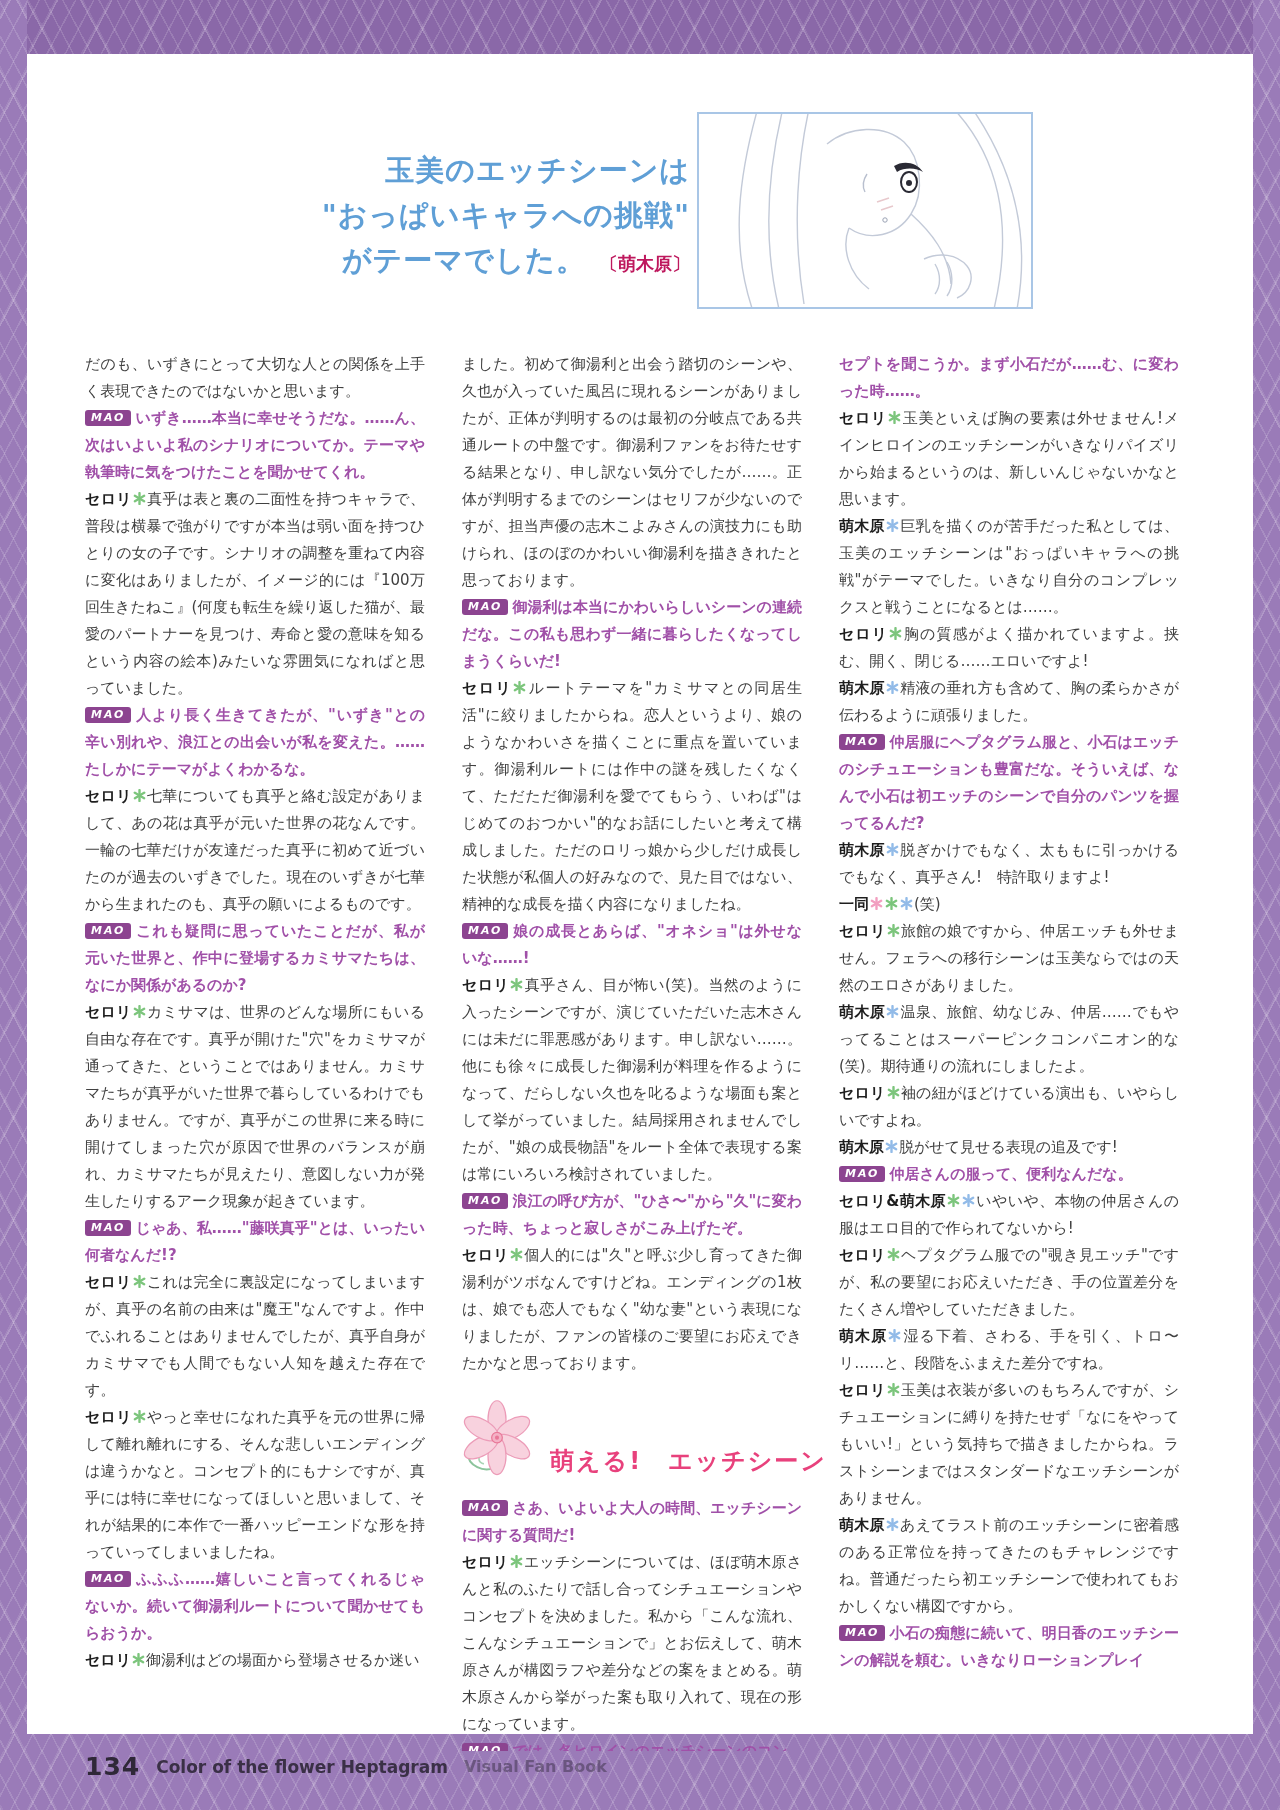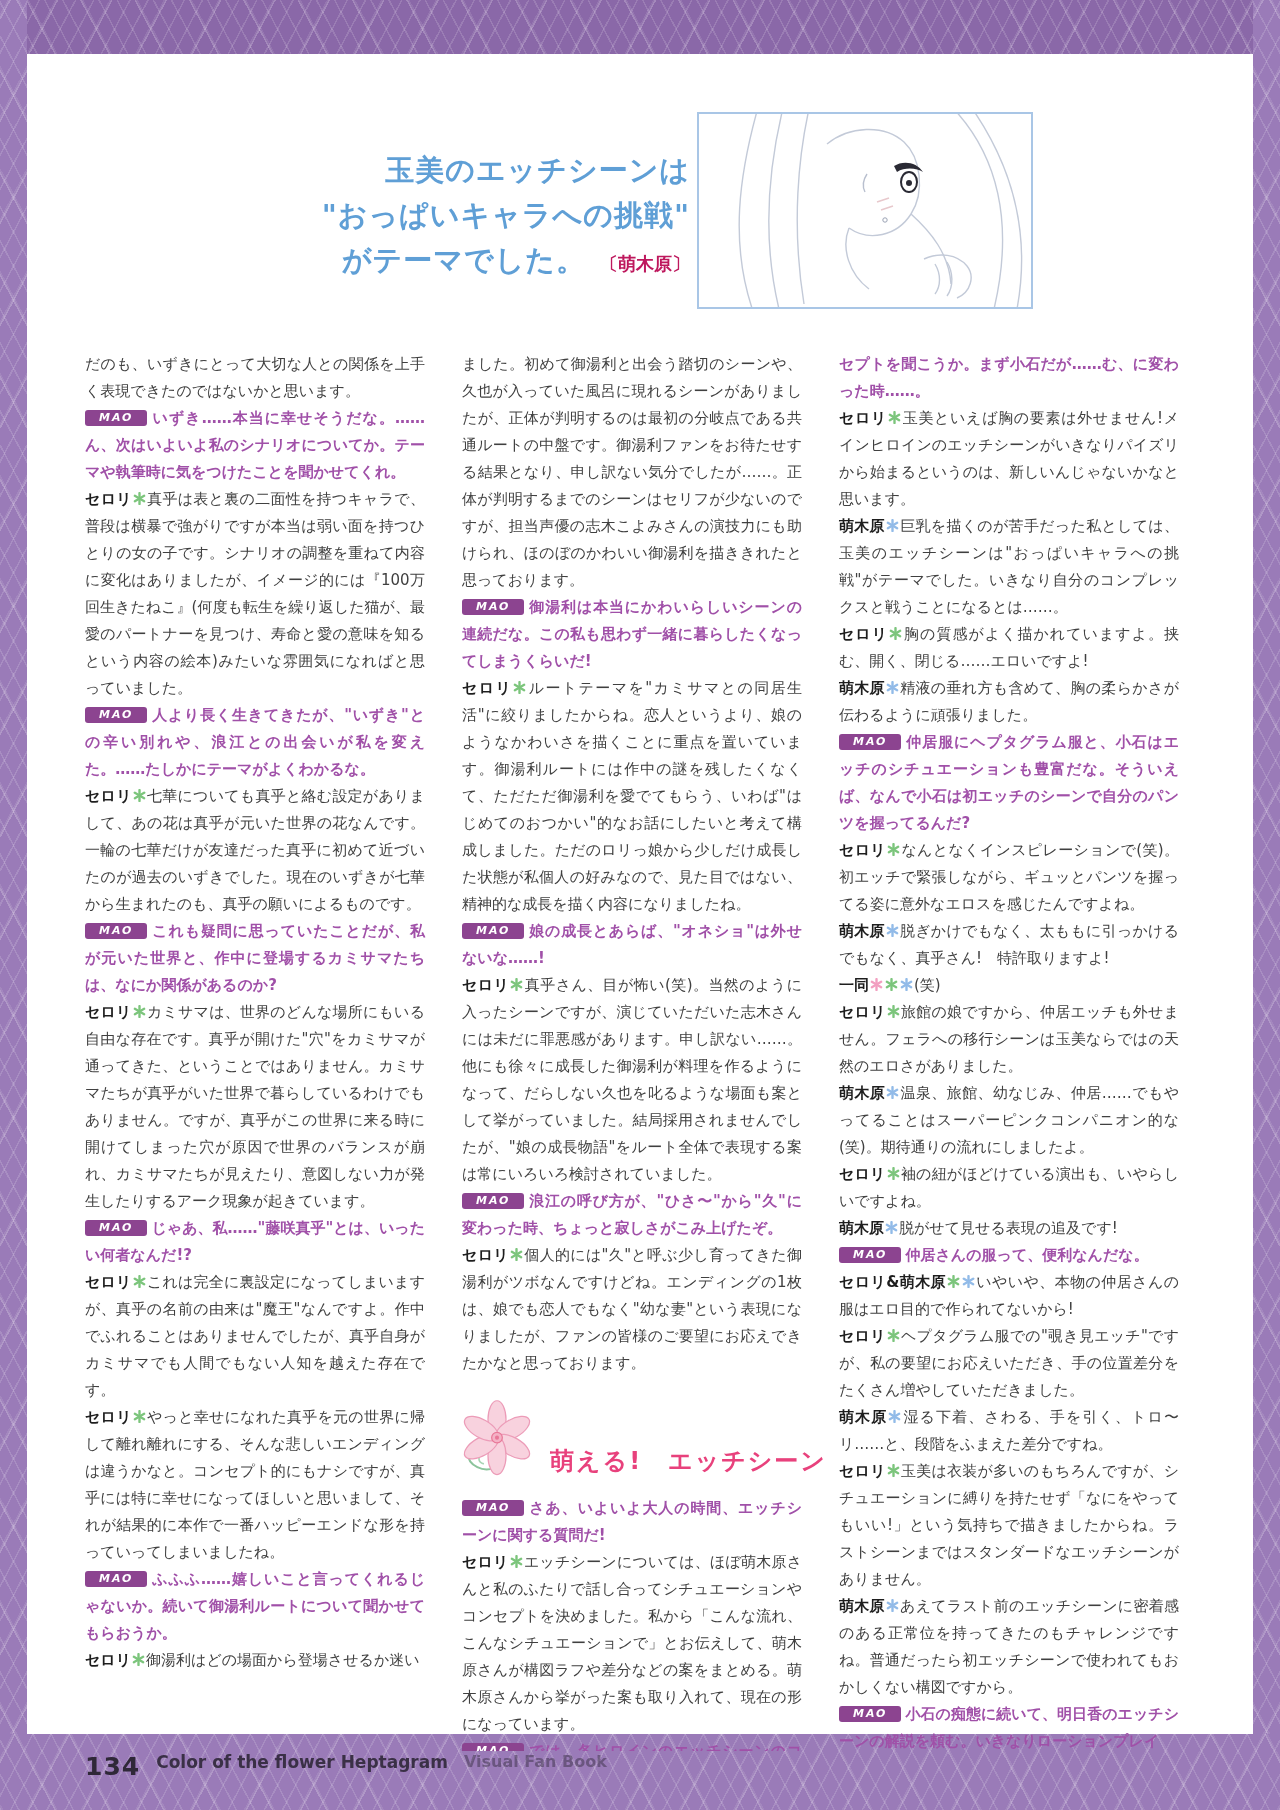--- a/index.html
+++ b/index.html
@@ -35,30 +35,30 @@
   }
 
   
   .cols{position:absolute;left:85px;top:351px;width:1094px;height:1400px;display:flex;gap:37px;overflow:hidden;}
   .col{width:340px;flex:none;}
   .para{margin:0;text-align:justify;font-size:15px;line-height:27px;color:#404040;word-break:break-all;}
   .q-text,.q-cont{color:#a050a8;font-weight:bold;}
   .spk{font-weight:bold;color:#1e1e1e;}
   .badge{
     display:inline-block;background:#8c4490;color:#ffffff;font-weight:bold;font-style:italic;
-    font-size:11px;line-height:16px;padding:0 14px;border-radius:3px;letter-spacing:2px;
+    font-size:11px;line-height:16px;padding:0 6px;border-radius:3px;letter-spacing:2px;
     vertical-align:2px;margin-right:4px;
   }
   .mark{vertical-align:-1px;margin:0 1px;}
   .heading-block{position:relative;margin:28px 0 24px;padding-left:88px;height:66px;display:flex;align-items:center;}
   .heading-text{color:#e8417c;font-weight:bold;font-size:24px;letter-spacing:2px;white-space:nowrap;margin-top:45px;}
   .flower{position:absolute;left:-6px;top:-10px;}
 
   
-  .footer{position:absolute;left:85px;top:1752px;display:flex;align-items:flex-start;gap:16px;z-index:2;}
+  .footer{position:absolute;left:85px;top:1752px;display:flex;align-items:center;gap:16px;z-index:2;}
   .pg-num{font-size:25px;color:#2f2838;font-weight:600;letter-spacing:1px;}
   .book-title{font-size:17px;font-weight:bold;color:#3a3046;}
   .book-sub{font-size:16px;color:rgba(58,48,70,0.5);font-weight:bold;}
 </style>
 </head>
 <body>
 
 <div class="band-top argyle"></div>
 <div class="strip-left argyle"></div>
 <div class="strip-right argyle"></div>
@@ -197,25 +197,20 @@
           <line x1="6" y1="1" x2="6" y2="11" stroke="#7cc57c" stroke-width="2.2" stroke-linecap="round"></line>
           <line x1="1.7" y1="3.5" x2="10.3" y2="8.5" stroke="#7cc57c" stroke-width="2.2" stroke-linecap="round"></line>
           <line x1="10.3" y1="3.5" x2="1.7" y2="8.5" stroke="#7cc57c" stroke-width="2.2" stroke-linecap="round"></line>
         </svg><span>胸の質感がよく描かれていますよ。挟む、開く、閉じる……エロいですよ!</span></p>
       <p class="para"><span class="spk">萌木原</span><svg viewBox="0 0 12 12" width="13" height="13" class="mark">
           <line x1="6" y1="1" x2="6" y2="11" stroke="#92bbe8" stroke-width="2.2" stroke-linecap="round"></line>
           <line x1="1.7" y1="3.5" x2="10.3" y2="8.5" stroke="#92bbe8" stroke-width="2.2" stroke-linecap="round"></line>
           <line x1="10.3" y1="3.5" x2="1.7" y2="8.5" stroke="#92bbe8" stroke-width="2.2" stroke-linecap="round"></line>
         </svg><span>精液の垂れ方も含めて、胸の柔らかさが伝わるように頑張りました。</span></p>
       <p class="para"><span class="badge">MAO</span><span class="q-text">仲居服にヘプタグラム服と、小石はエッチのシチュエーションも豊富だな。そういえば、なんで小石は初エッチのシーンで自分のパンツを握ってるんだ?</span></p>
-      <p class="para"><span class="spk">セロリ</span><svg viewBox="0 0 12 12" width="13" height="13" class="mark">
-          <line x1="6" y1="1" x2="6" y2="11" stroke="#7cc57c" stroke-width="2.2" stroke-linecap="round"></line>
-          <line x1="1.7" y1="3.5" x2="10.3" y2="8.5" stroke="#7cc57c" stroke-width="2.2" stroke-linecap="round"></line>
-          <line x1="10.3" y1="3.5" x2="1.7" y2="8.5" stroke="#7cc57c" stroke-width="2.2" stroke-linecap="round"></line>
-        </svg><span>なんとなくインスピレーションで(笑)。初エッチで緊張しながら、ギュッとパンツを握ってる姿に意外なエロスを感じたんですよね。</span></p>
       <p class="para"><span class="spk">萌木原</span><svg viewBox="0 0 12 12" width="13" height="13" class="mark">
           <line x1="6" y1="1" x2="6" y2="11" stroke="#92bbe8" stroke-width="2.2" stroke-linecap="round"></line>
           <line x1="1.7" y1="3.5" x2="10.3" y2="8.5" stroke="#92bbe8" stroke-width="2.2" stroke-linecap="round"></line>
           <line x1="10.3" y1="3.5" x2="1.7" y2="8.5" stroke="#92bbe8" stroke-width="2.2" stroke-linecap="round"></line>
         </svg><span>脱ぎかけでもなく、太ももに引っかけるでもなく、真乎さん!　特許取りますよ!</span></p>
       <p class="para"><span class="spk">一同</span><svg viewBox="0 0 12 12" width="13" height="13" class="mark">
           <line x1="6" y1="1" x2="6" y2="11" stroke="#f29fc0" stroke-width="2.2" stroke-linecap="round"></line>
           <line x1="1.7" y1="3.5" x2="10.3" y2="8.5" stroke="#f29fc0" stroke-width="2.2" stroke-linecap="round"></line>
           <line x1="10.3" y1="3.5" x2="1.7" y2="8.5" stroke="#f29fc0" stroke-width="2.2" stroke-linecap="round"></line>
         </svg><svg viewBox="0 0 12 12" width="13" height="13" class="mark">

